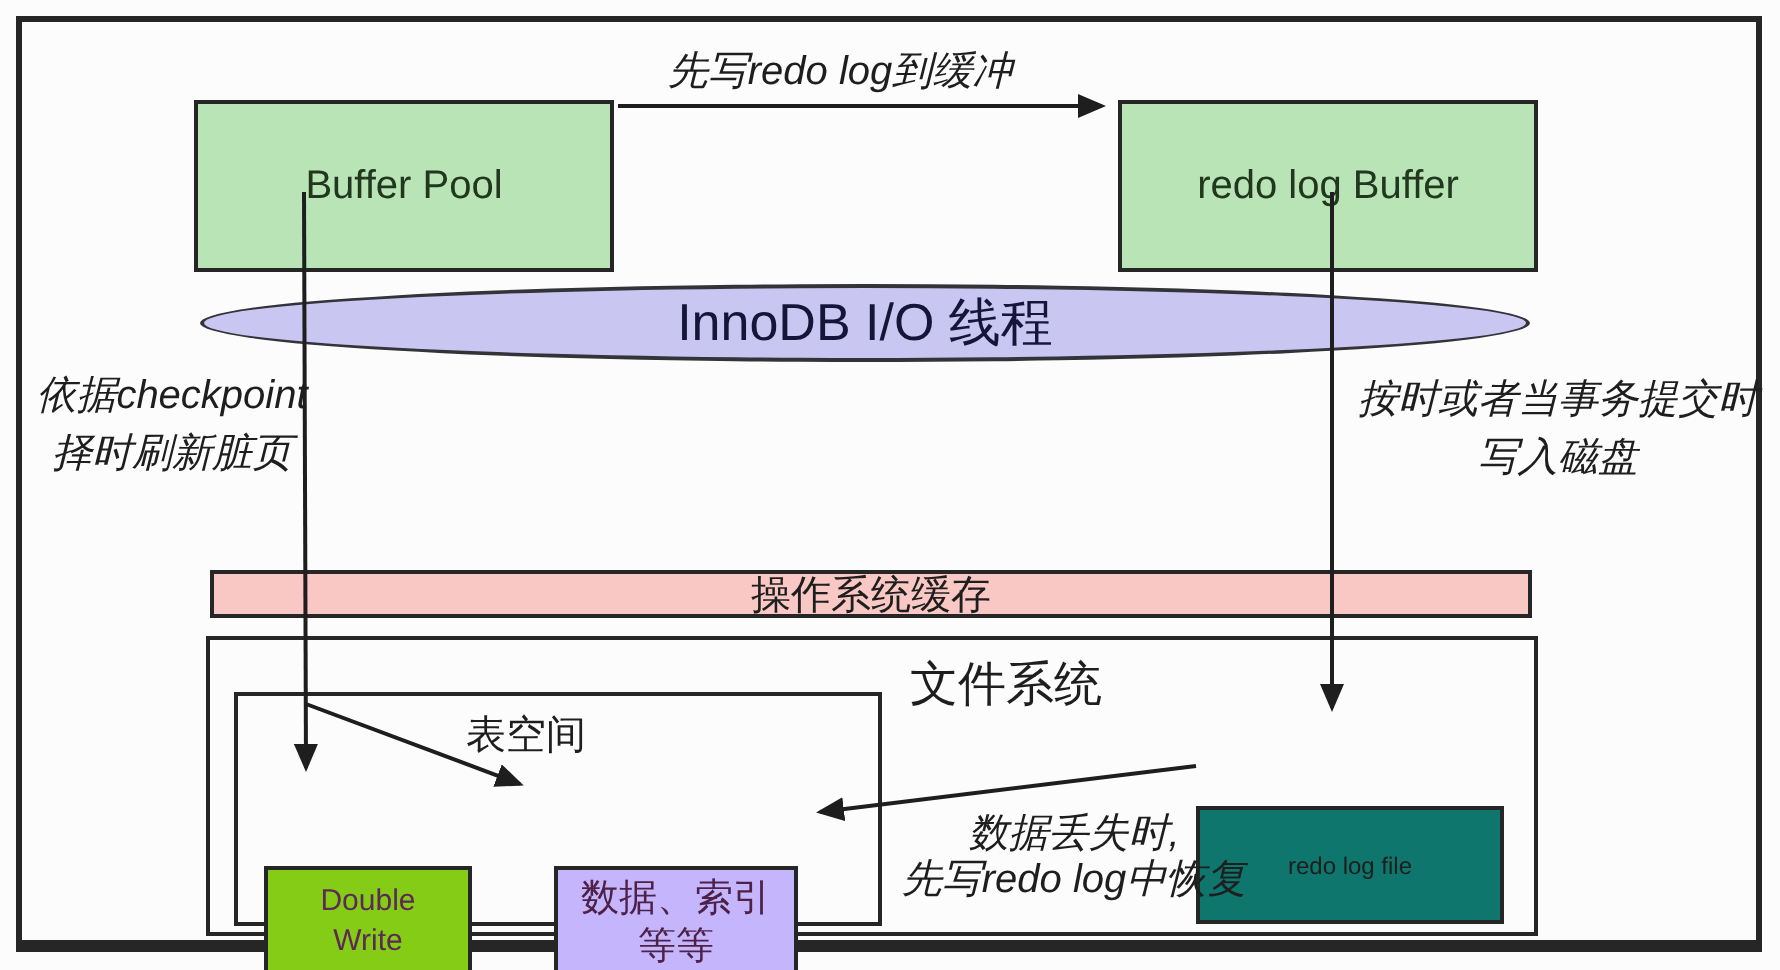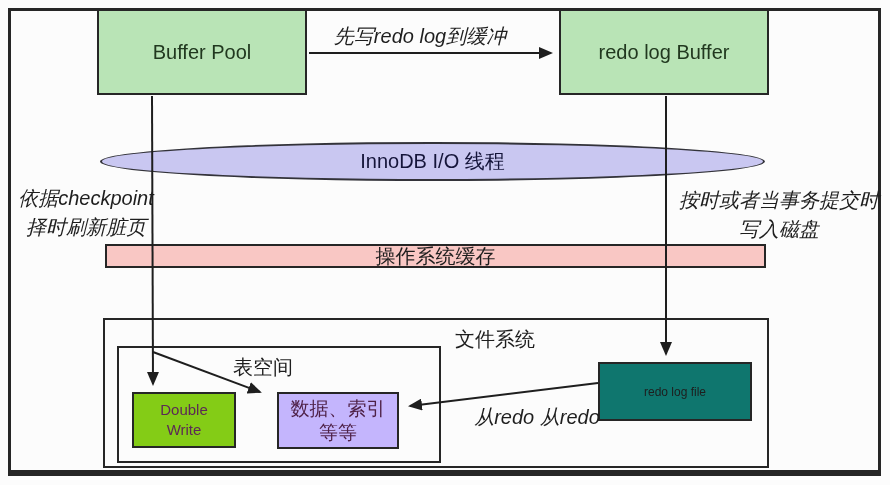--- a/index.html
+++ b/index.html
@@ -8,42 +8,43 @@
     font-family:"Liberation Sans","DejaVu Sans",sans-serif;color:#1e1e1e;
   }
   .abs{position:absolute;}
   #frame{
     left:8px;top:8px;width:867px;height:459px;
     border:3px solid #262626;border-bottom-width:6px;background:transparent;
   }
   .node{
     border:2px solid #262626;box-sizing:border-box;
     display:flex;flex-direction:column;align-items:center;justify-content:center;
+    margin-top:41px;
   }
   #buffer-pool,#redo-log-buffer{
     background:#b9e4b6;width:210px;height:86px;top:9px;
     font-size:20px;color:#21381f;
   }
   #buffer-pool{left:97px;}
   #redo-log-buffer{left:559px;}
   #io-ellipse{
     left:100px;top:142px;width:665px;height:39px;background:#c9c7f1;
     border:2px solid #33333a;border-radius:50%;box-sizing:border-box;
     display:flex;align-items:center;justify-content:center;
-    font-size:20px;color:#15153a;
+    font-size:26px;color:#15153a;
   }
   #os-cache{
     left:105px;top:244px;width:661px;height:24px;background:#f9c7c4;
     font-size:20px;
   }
   #file-system{
     left:103px;top:318px;width:666px;height:150px;background:#fcfcfc;
     border:2px solid #262626;box-sizing:border-box;
   }
-  #fs-label{left:455px;top:326px;font-size:20px;}
+  #fs-label{left:455px;top:326px;font-size:24px;}
   #tablespace{
     left:117px;top:346px;width:324px;height:117px;background:#fcfcfc;
     border:2px solid #262626;box-sizing:border-box;
   }
   #ts-label{left:233px;top:354px;width:64px;font-size:20px;}
   #double-write{
     left:132px;top:392px;width:104px;height:56px;background:#84cc16;
     font-size:15px;line-height:20px;color:#5c2a55;
   }
   #data-index{
@@ -109,21 +110,22 @@
   <div id="data-index" class="abs node">
     <div>数据、索引</div>
     <div>等等</div>
   </div>
 
   <div id="redo-log-file" class="abs node">
     <span>redo log file</span>
   </div>
 
   <div id="note-recover" class="abs note">
-    <div>从redo 从redo</div>
+    <div>数据丢失时,</div>
+    <div>先写redo log中恢复</div>
   </div>
 
   <svg id="arrows" class="abs" viewBox="0 0 890 485" xmlns="http://www.w3.org/2000/svg">
     <defs>
       <marker id="ah" markerUnits="userSpaceOnUse" markerWidth="14" markerHeight="12" refX="12" refY="6" orient="auto">
         <path d="M0,0 L14,6 L0,12 z" fill="#1e1e1e"></path>
       </marker>
     </defs>
     <line x1="309" y1="53" x2="551" y2="53" stroke="#1e1e1e" stroke-width="2" marker-end="url(#ah)"></line>
     <line x1="152" y1="96" x2="153" y2="384" stroke="#1e1e1e" stroke-width="2" marker-end="url(#ah)"></line>

